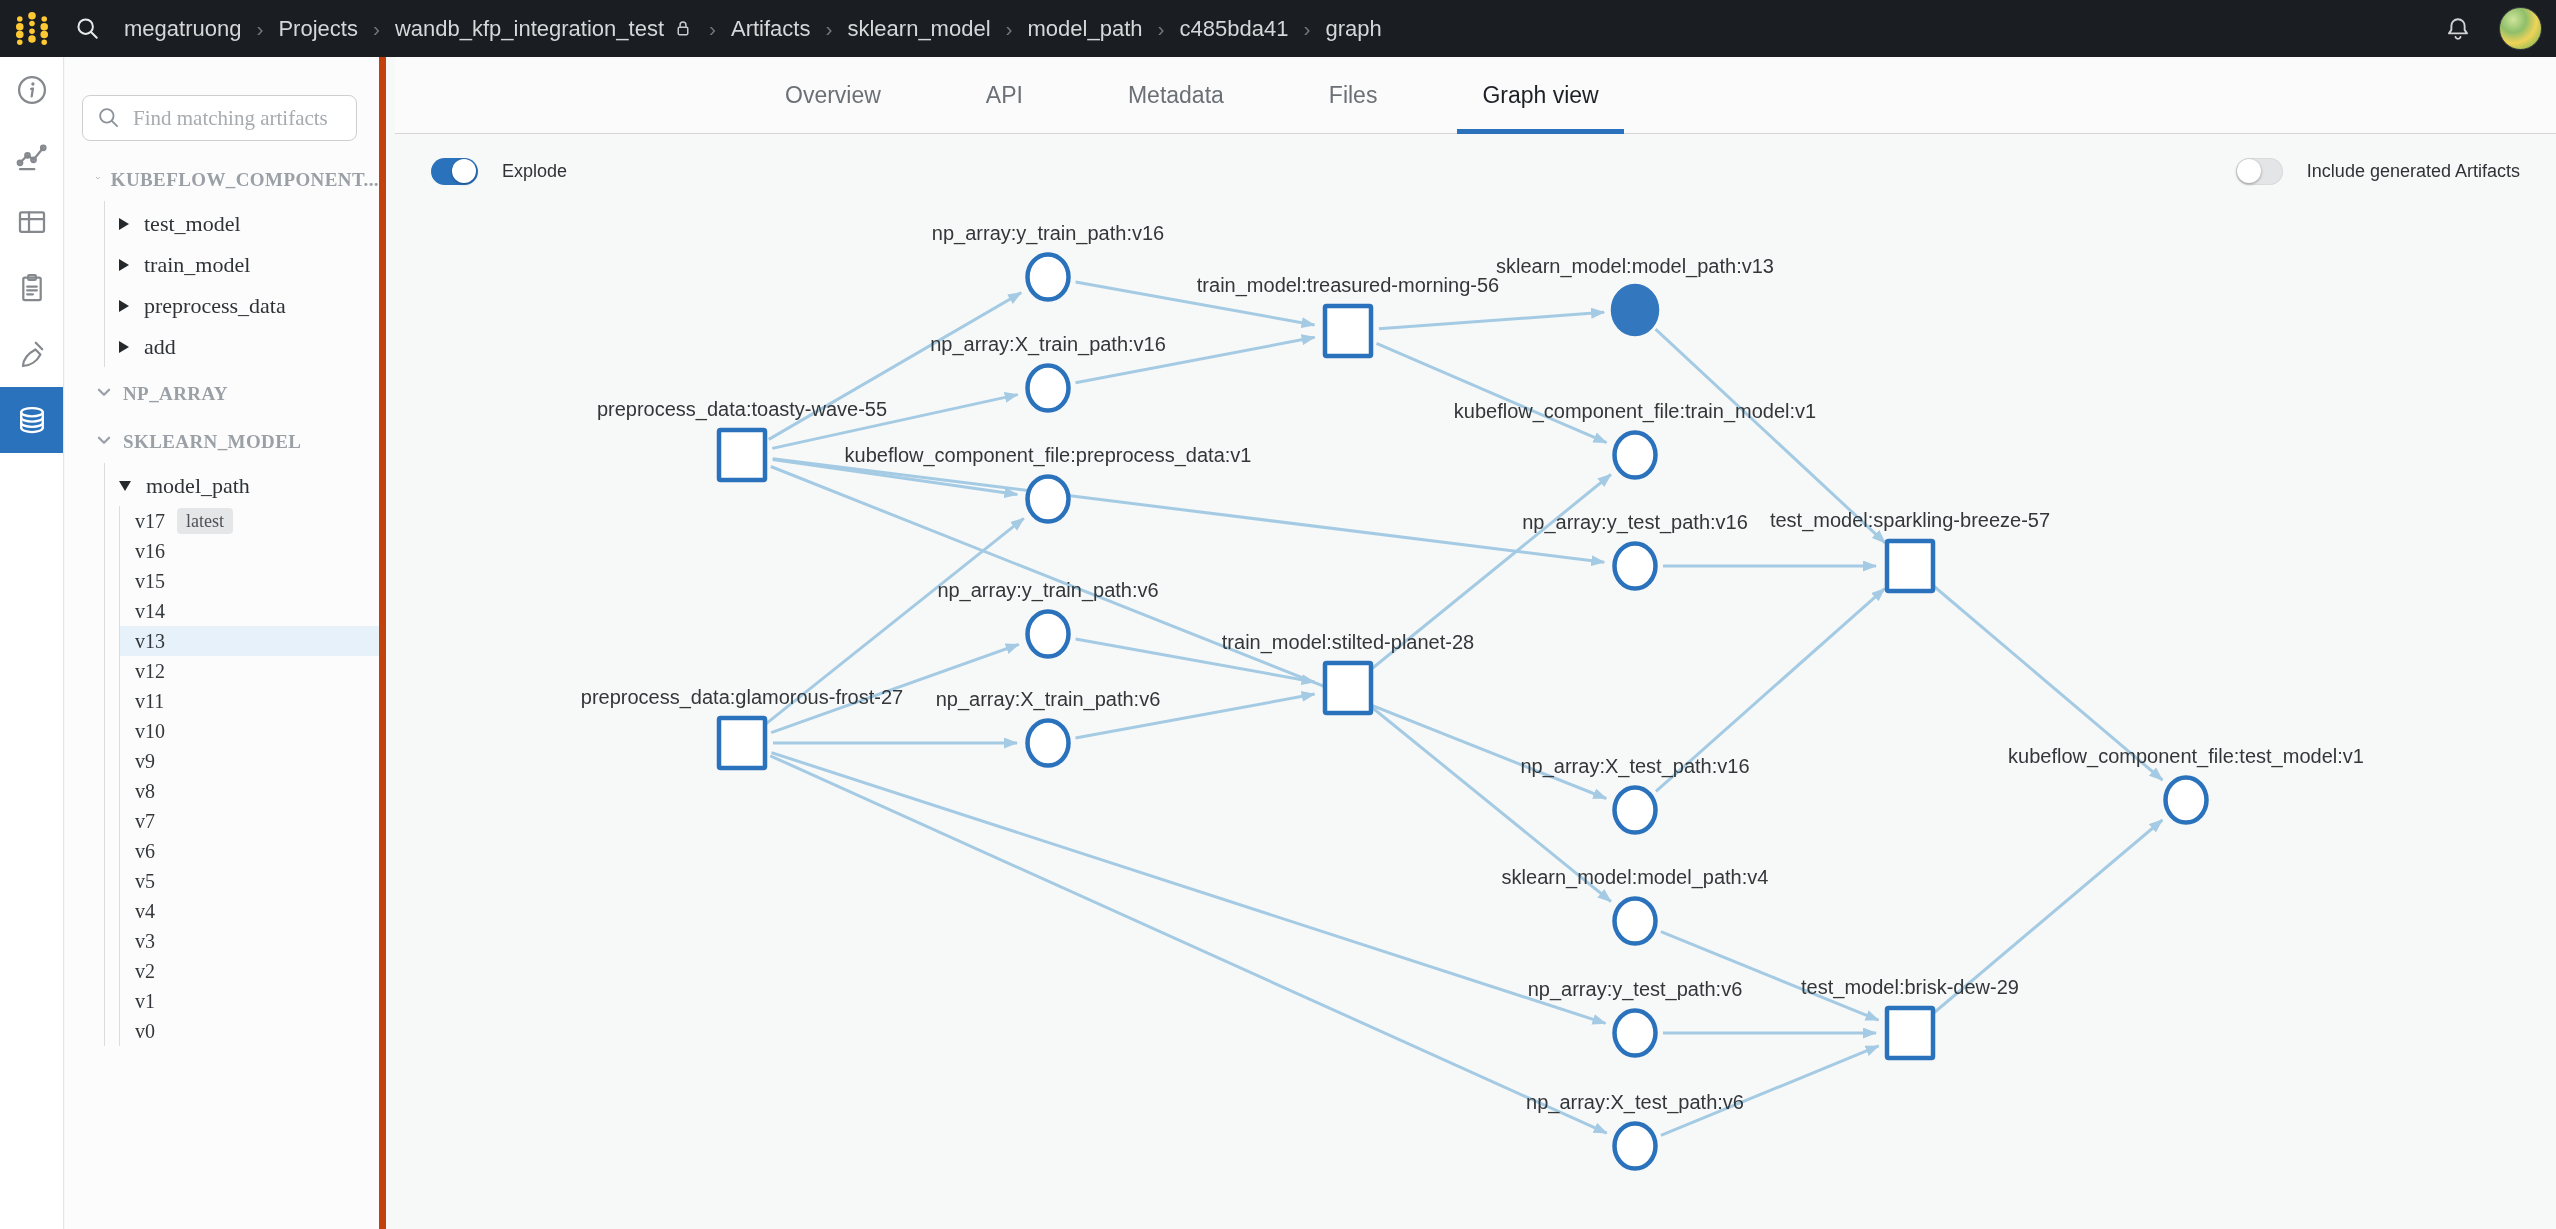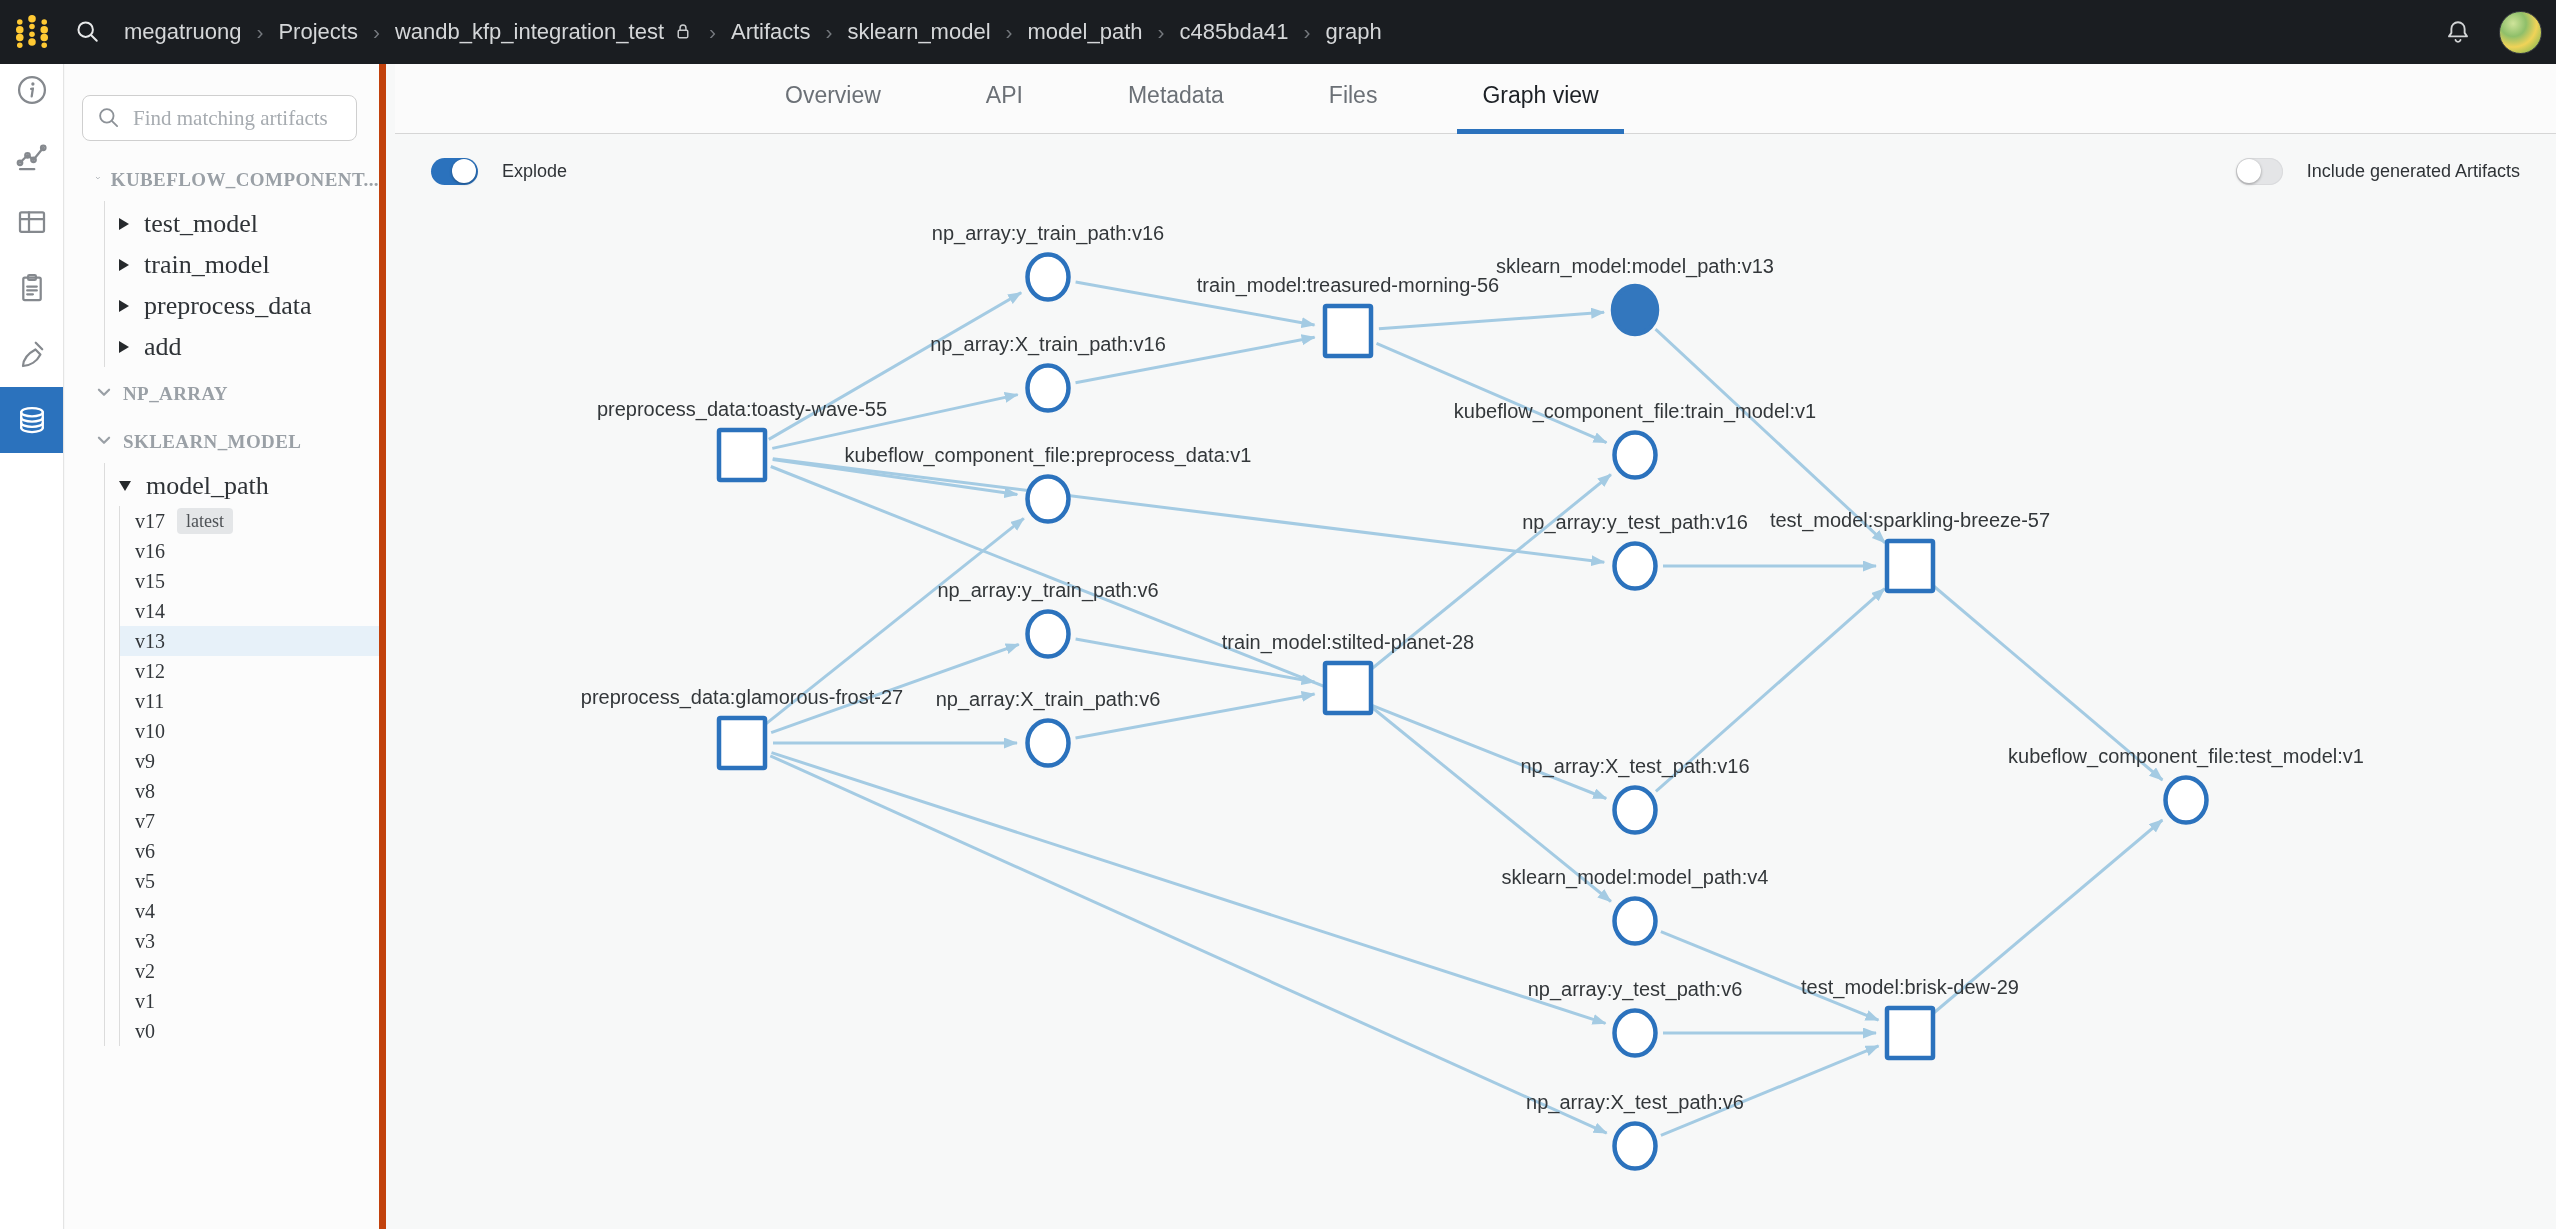--- a/index.html
+++ b/index.html
@@ -1,20 +1,20 @@
 <!DOCTYPE html>
 <html><head>
 <meta charset="utf-8">
 <style>
   * { margin:0; padding:0; box-sizing:border-box; }
   html,body { width:2556px; height:1229px; overflow:hidden; }
   body { font-family:"Liberation Sans","DejaVu Sans",sans-serif; background:#f7f8f8; position:relative; }
 
   
-  .navbar { position:absolute; top:0; left:0; right:0; height:64px; background:#1a1d21; display:flex; align-items:center; z-index:30; }
+  .navbar { position:absolute; top:0; left:0; right:0; height:57px; background:#1a1d21; display:flex; align-items:center; z-index:30; }
   .logo-box { width:64px; display:flex; justify-content:center; align-items:center; }
   .nav-search { color:#e8e9ea; margin:0 22px 0 10px; display:flex; align-items:center; cursor:pointer; }
   .crumbs { display:flex; align-items:center; gap:15px; font-size:22px; color:#d5d7d9; }
   .crumb { cursor:pointer; display:flex; align-items:center; gap:8px; white-space:nowrap; }
   .crumb-sep { color:#75797e; font-size:21px; }
   .lock-ic { color:#c9cbcd; display:flex; }
   .nav-right { margin-left:auto; display:flex; align-items:center; gap:26px; padding-right:14px; }
   .bell { color:#d2d4d6; display:flex; cursor:pointer; }
   .avatar { width:43px; height:43px; border-radius:50%; cursor:pointer;
             background:radial-gradient(circle at 32% 28%, #cfe49a 0%, #8fbf6a 32%, #f0d358 58%, #a9c254 78%, #6f9a4f 100%);
@@ -29,21 +29,21 @@
   
   .sidebar { position:absolute; top:57px; left:65px; bottom:0; width:321px; background:#fcfcfc; border-right:7px solid #c2410c; z-index:20; overflow:hidden;font-family:Liberation Serif, serif; }
   .search-box { margin:38px 22px 0 17px; height:46px; border:1px solid #cfcfcf; border-radius:8px; background:#fff; display:flex; align-items:center; padding:0 13px; gap:11px; color:#9aa0a6; }
   .search-box svg { flex:none; }
   .search-box input { border:none; outline:none; background:transparent; font-size:21px; width:100%; font-family:inherit; color:#33373b; }
   .search-box input::placeholder { color:#a6abb0; }
   .tree { margin-top:28px; }
   .section { margin-bottom:16px; }
   .section-header { display:flex; align-items:flex-start; gap:10px; padding-left:30px; height:32px; color:#9aa0a6; font-size:19px; font-weight:700; letter-spacing:.4px; cursor:pointer; }
   .section-items { margin-left:39px; border-left:1px solid #dcdcdc; padding-top:2px; }
-  .tree-item { display:flex; align-items:center; gap:15px; height:41px; padding-left:14px; font-size:26px; color:#2f3337; cursor:pointer; }
+  .tree-item { display:flex; align-items:center; gap:15px; height:41px; padding-left:14px; font-size:22px; color:#2f3337; cursor:pointer; }
   .tri-right { width:0; height:0; border-left:10px solid #26292c; border-top:6.5px solid transparent; border-bottom:6.5px solid transparent; flex:none; }
   .tri-down  { width:0; height:0; border-top:10px solid #26292c; border-left:6.5px solid transparent; border-right:6.5px solid transparent; flex:none; }
   .versions { margin-left:14px; border-left:1px solid #dcdcdc; }
   .version { height:30px; display:flex; align-items:center; gap:12px; padding-left:15px; font-size:20px; color:#33373b; cursor:pointer; }
   .version.selected { background:#e7f1f9; }
   .badge { background:#e4e6e8; color:#4e5256; font-size:18px; line-height:1; padding:4px 9px; border-radius:4px; }
 
   
   .tabstrip { position:absolute; top:57px; left:387px; right:0; height:77px; background:#fbfbfb; border-bottom:1px solid #d6d6d6; display:flex; align-items:stretch; padding-left:365px; gap:55px; z-index:10;margin-left:8px; }
   .tab { padding:0 25px; display:flex; align-items:center; font-size:23px; color:#6b7076; position:relative; cursor:pointer; white-space:nowrap; }

